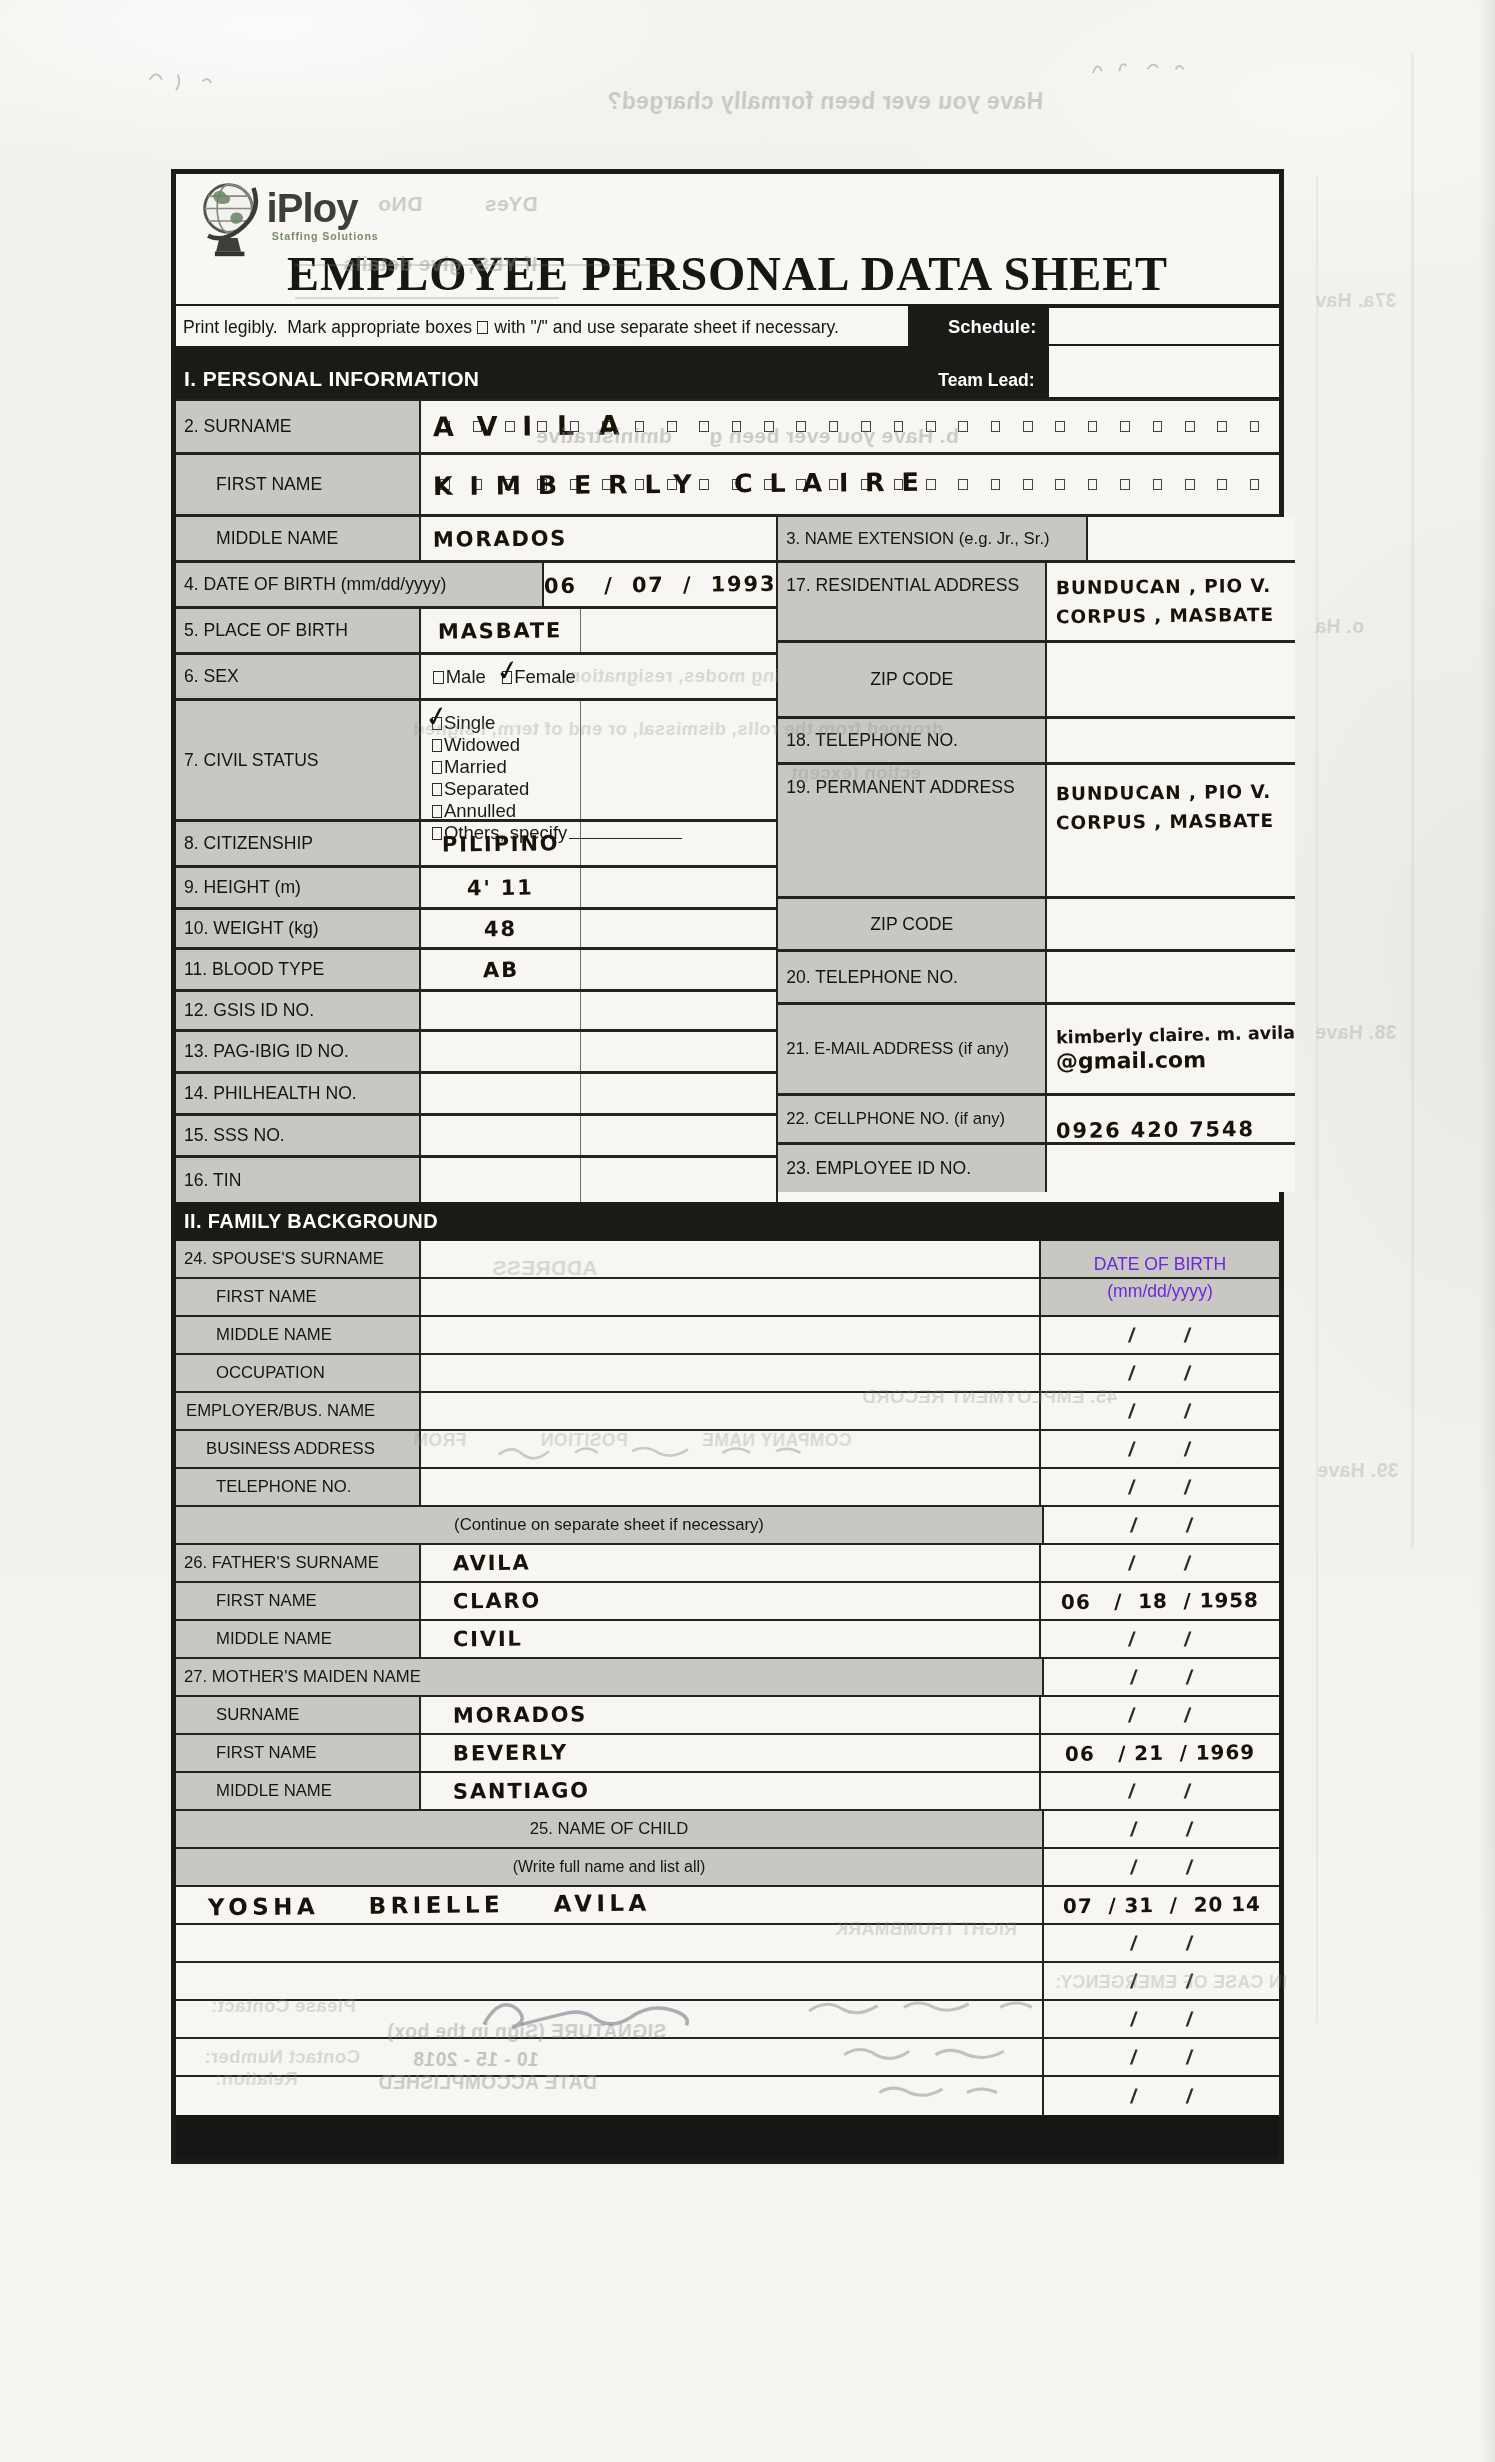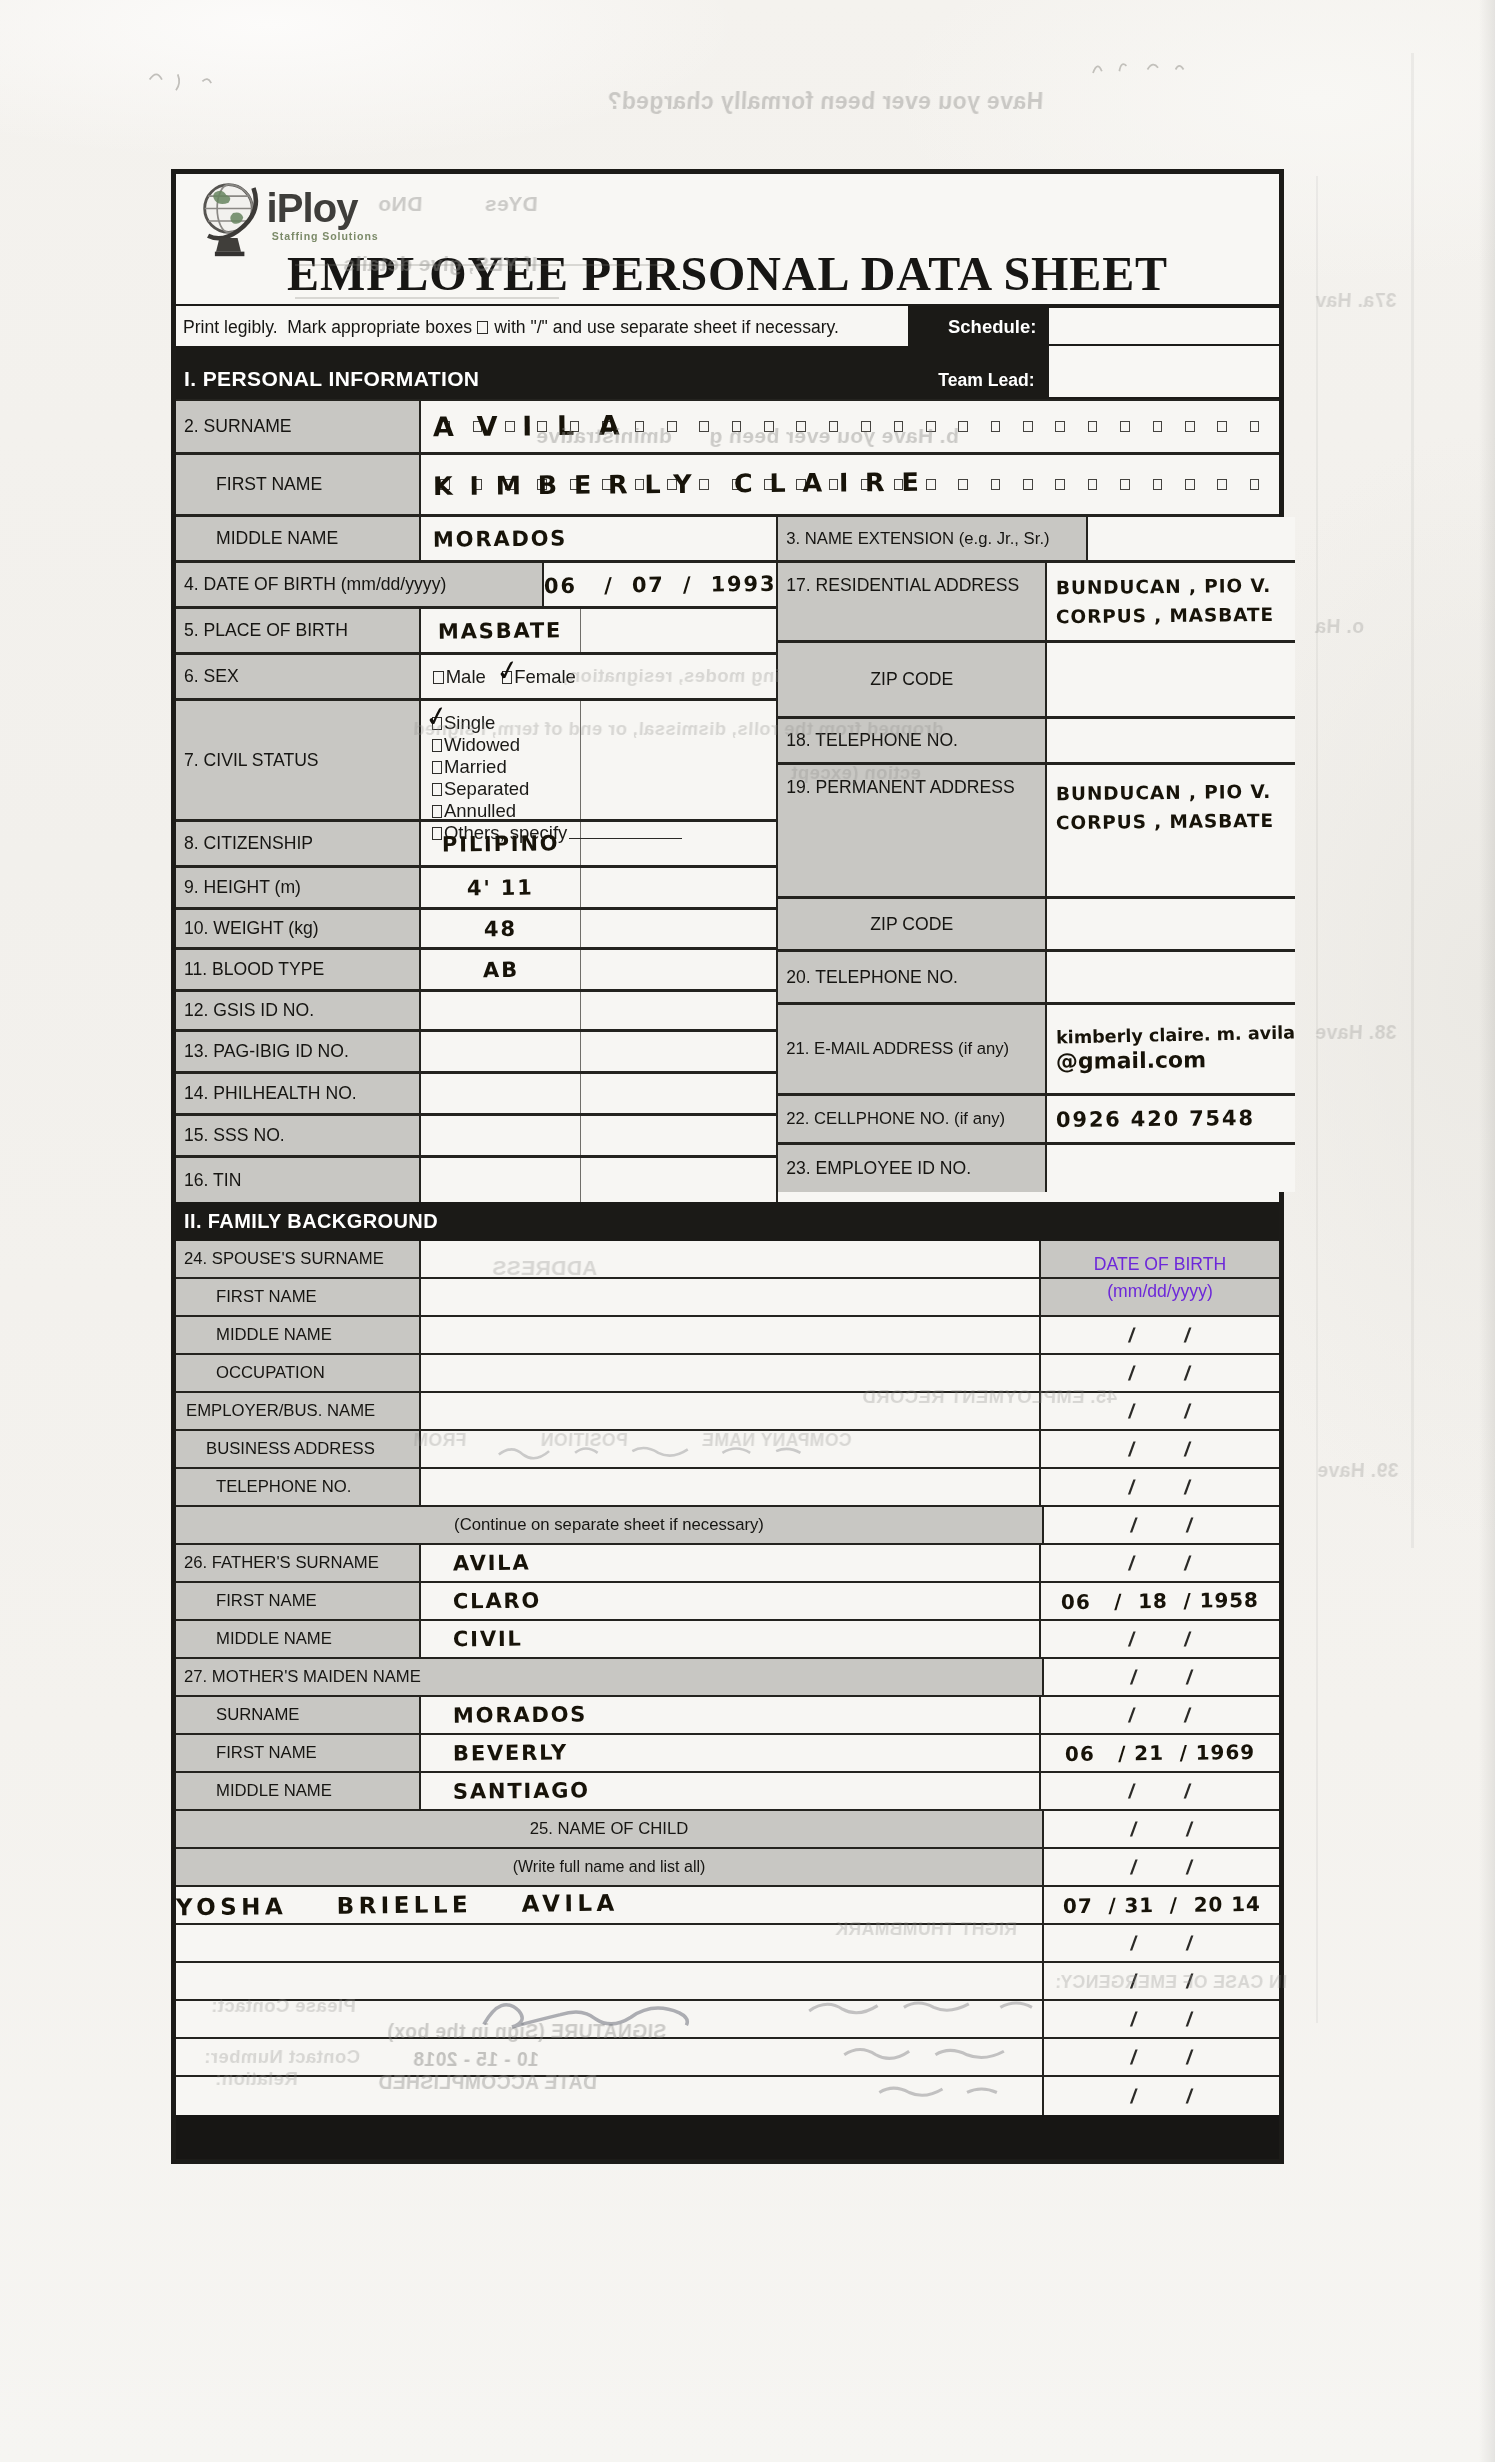--- a/index.html
+++ b/index.html
@@ -57,21 +57,21 @@
 
 
 .halves{display:flex}
 .half-left{width:604px;border-right:2.6px solid #24231f}
 .half-right{flex:1}
 .lblL{width:245px}
 .valS{width:160px;border-right:1.8px solid #706e69;display:flex;align-items:center;justify-content:center}
 .spare{flex:1}
 .valWide{flex:1;display:flex;align-items:center;padding-left:12.3px}
 .lblR{width:269px}
-.valR{flex:1;display:flex;align-items:center;padding-left:8.8px}
+.valR{flex:1;display:flex;align-items:flex-end;padding-left:8.8px}
 .h52{height:46px}.h48{height:42px}.h46{height:40px}.h50{height:44px}
 .hw24{font-size:21px;letter-spacing:1.8px}
 .hw21{font-size:18.5px;letter-spacing:0.9px;line-height:1.55}
 .hw19{font-size:17.6px;letter-spacing:0;transform:rotate(-1.2deg)}
 .dob-lbl{width:368px}
 .dob-val{flex:1;display:flex;align-items:center;justify-content:center}
 
 
 .dbox{display:inline-block;width:10.6px;height:13px;border:1.8px solid #2e2d2a;margin-right:1.8px;position:relative;top:1.8px;flex:none}
 .opt{position:relative;display:inline-block;margin-right:16px;font-size:18.5px;color:#1a1916;white-space:nowrap}
@@ -462,21 +462,21 @@
     </div>
     <div class="frow">
       <div class="fmerged gray">25. NAME OF CHILD</div>
       <div class="fdob"><span class="slash">/         /</span></div>
     </div>
     <div class="frow">
       <div class="fmerged gray" style="font-size:16px">(Write full name and list all)</div>
       <div class="fdob"><span class="slash">/         /</span></div>
     </div>
     <div class="frow">
-      <div class="fmerged" style="justify-content:flex-start;">
+      <div class="fmerged" style="justify-content:flex-start;padding-left:32px">
           <span class="hw hwchild">YOSHA    BRIELLE    AVILA</span>
         </div>
       <div class="fdob"><span class="hw hwdate">07  / 31  /  20 14</span></div>
     </div>
     <div class="frow">
       <div class="fmerged"></div>
       <div class="fdob"><span class="slash">/         /</span></div>
     </div>
     <div class="frow">
       <div class="fmerged"></div>

